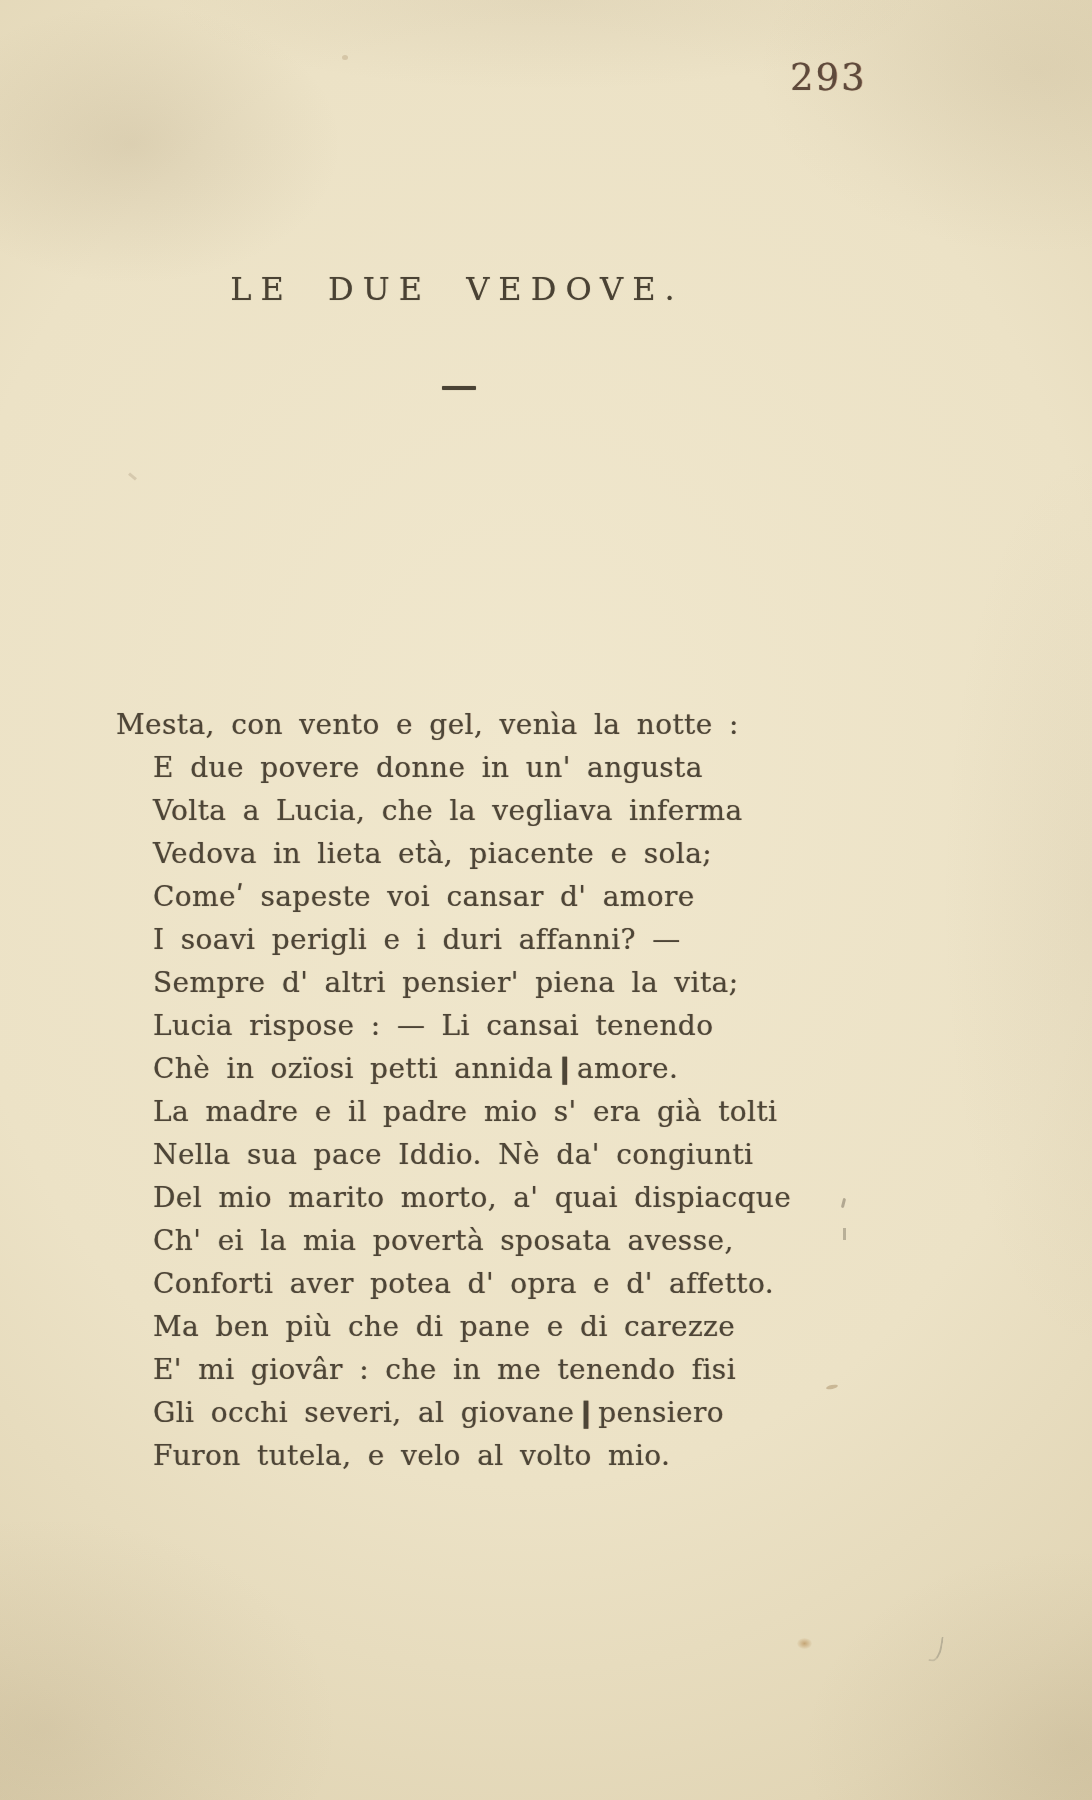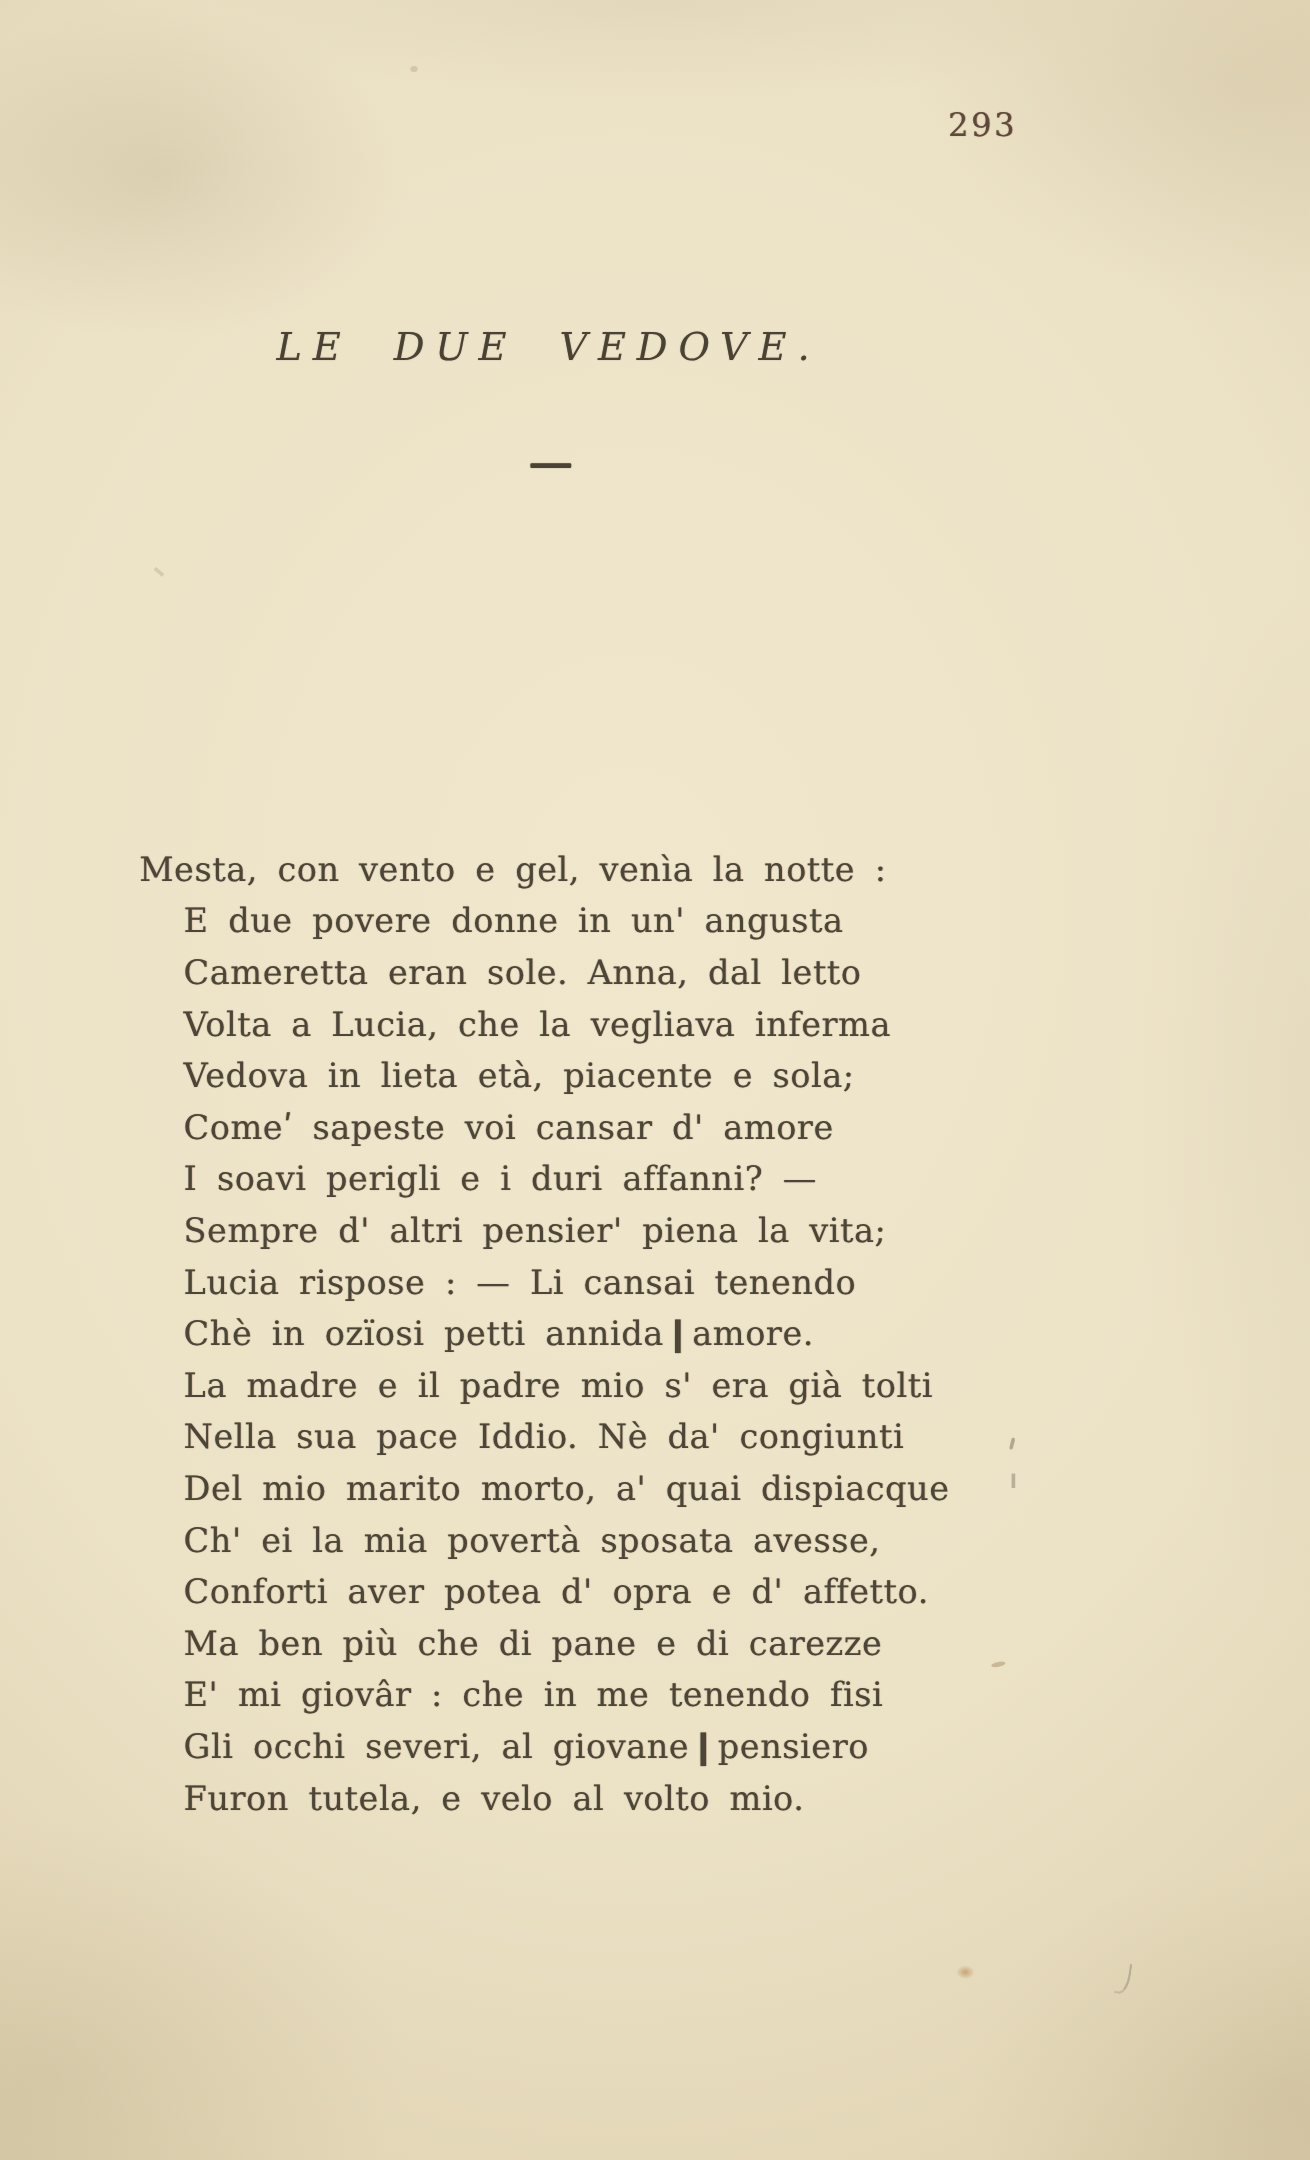--- a/index.html
+++ b/index.html
@@ -34,40 +34,38 @@
       radial-gradient(ellipse 420px 300px at 4% 96%, rgba(150,130,95,0.15), transparent 70%),
       radial-gradient(ellipse 380px 280px at 98% 97%, rgba(150,130,95,0.15), transparent 70%),
       radial-gradient(ellipse 500px 120px at 50% 0%, rgba(150,130,95,0.10), transparent 75%),
       radial-gradient(ellipse 200px 600px at 100% 50%, rgba(150,130,95,0.08), transparent 75%);
     pointer-events: none;
   }
   .page-number {
     position: absolute;
     top: 56px;
     left: 790px;
-    font-size: 27px;
+    font-size: 37px;
     letter-spacing: 2px;
     color: #5e4a3c;
     text-shadow: 0.6px 0 rgba(140,70,50,0.35), 0 0 1px rgba(90,70,50,0.4);
-    margin-top: 33px;
   }
   .poem-title {
     position: absolute;
     top: 270px;
     left: 457px;
     transform: translateX(-50%);
     white-space: nowrap;
     margin: 0;
     font-size: 32px;
     font-weight: normal;
     letter-spacing: 9px;
     word-spacing: 16px;
     color: #4a4234;
     text-shadow: 0 0 1px rgba(80,70,50,0.45);
-    font-style: italic;
   }
   .divider {
     position: absolute;
     top: 386px;
     left: 442px;
     width: 34px;
     height: 4px;
     background: #4a4335;
     border-radius: 1px;
     box-shadow: 0 0 1px rgba(80,70,50,0.5);
@@ -168,21 +166,20 @@
 
   <div class="page-number">293</div>
 
   <h1 class="poem-title">LE DUE VEDOVE.</h1>
 
   <div class="divider"></div>
 
   <div class="poem">
       <div class="poem-line">Mesta, con vento e gel, venìa la notte :</div>
       <div class="poem-line">E due povere donne in un' angusta</div>
-      <div class="poem-line">Cameretta eran sole. Anna, dal letto</div>
       <div class="poem-line">Volta a Lucia, che la vegliava inferma</div>
       <div class="poem-line">Vedova in lieta età, piacente e sola;</div>
       <div class="poem-line">Comeʹ sapeste voi cansar d' amore</div>
       <div class="poem-line">I soavi perigli e i duri affanni? —</div>
       <div class="poem-line">Sempre d' altri pensier' piena la vita;</div>
       <div class="poem-line">Lucia rispose : — Li cansai tenendo</div>
       <div class="poem-line">Chè in ozïosi petti annida❙amore.</div>
       <div class="poem-line">La madre e il padre mio s' era già tolti</div>
       <div class="poem-line">Nella sua pace Iddio. Nè da' congiunti</div>
       <div class="poem-line">Del mio marito morto, a' quai dispiacque</div>

